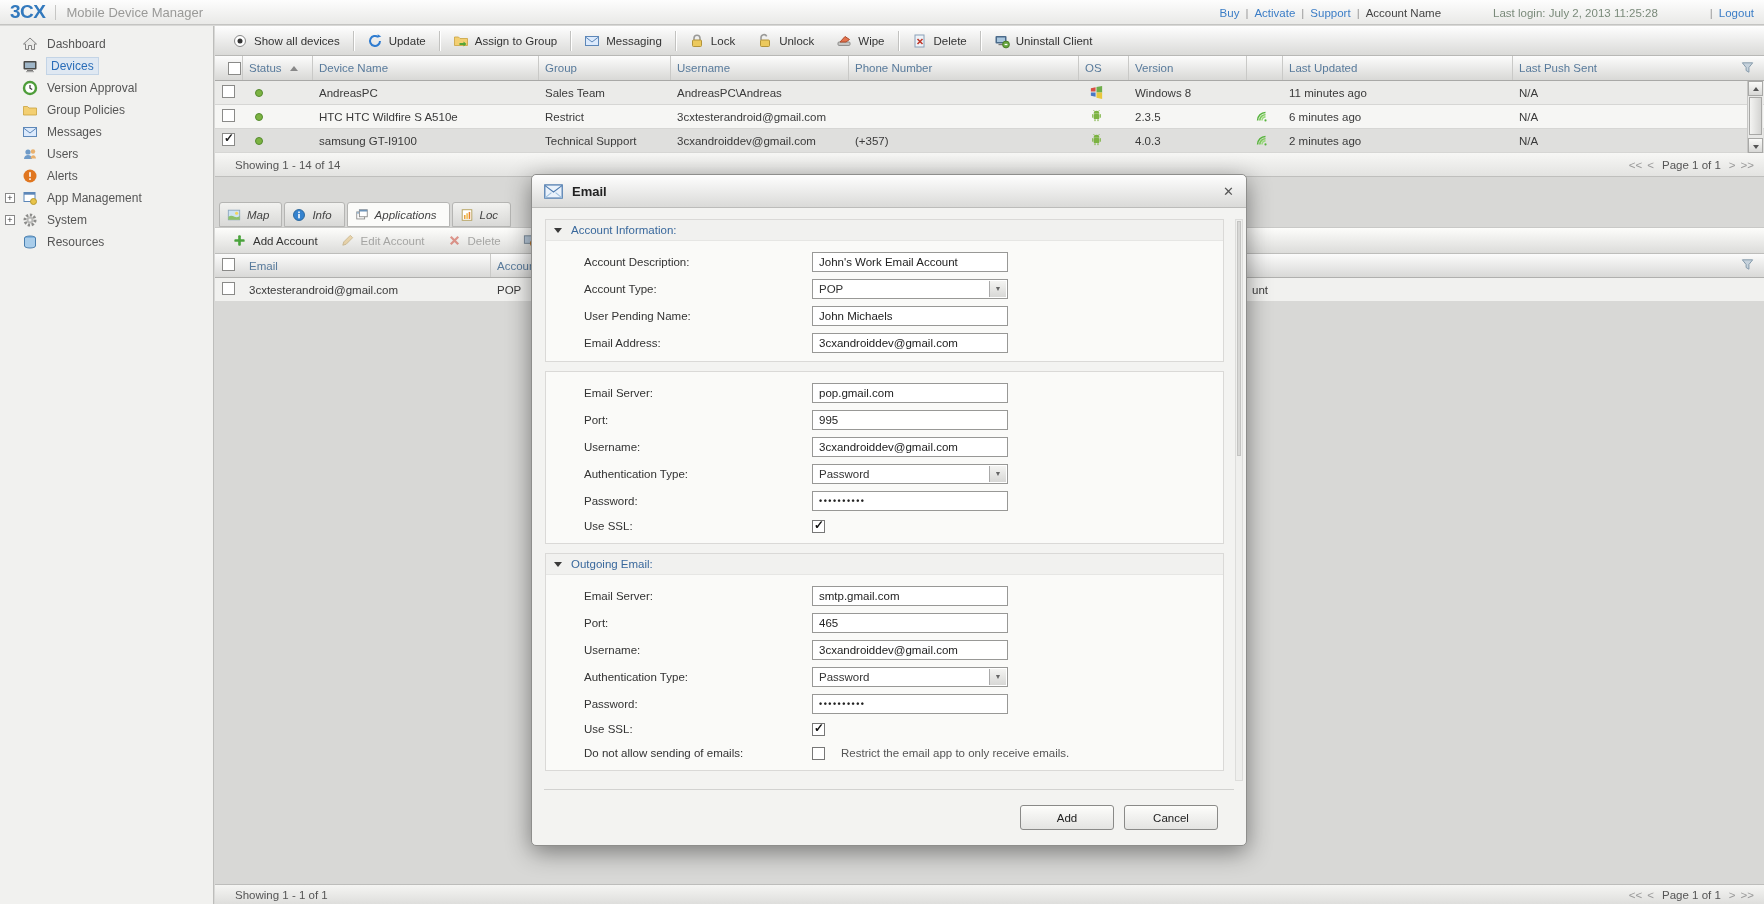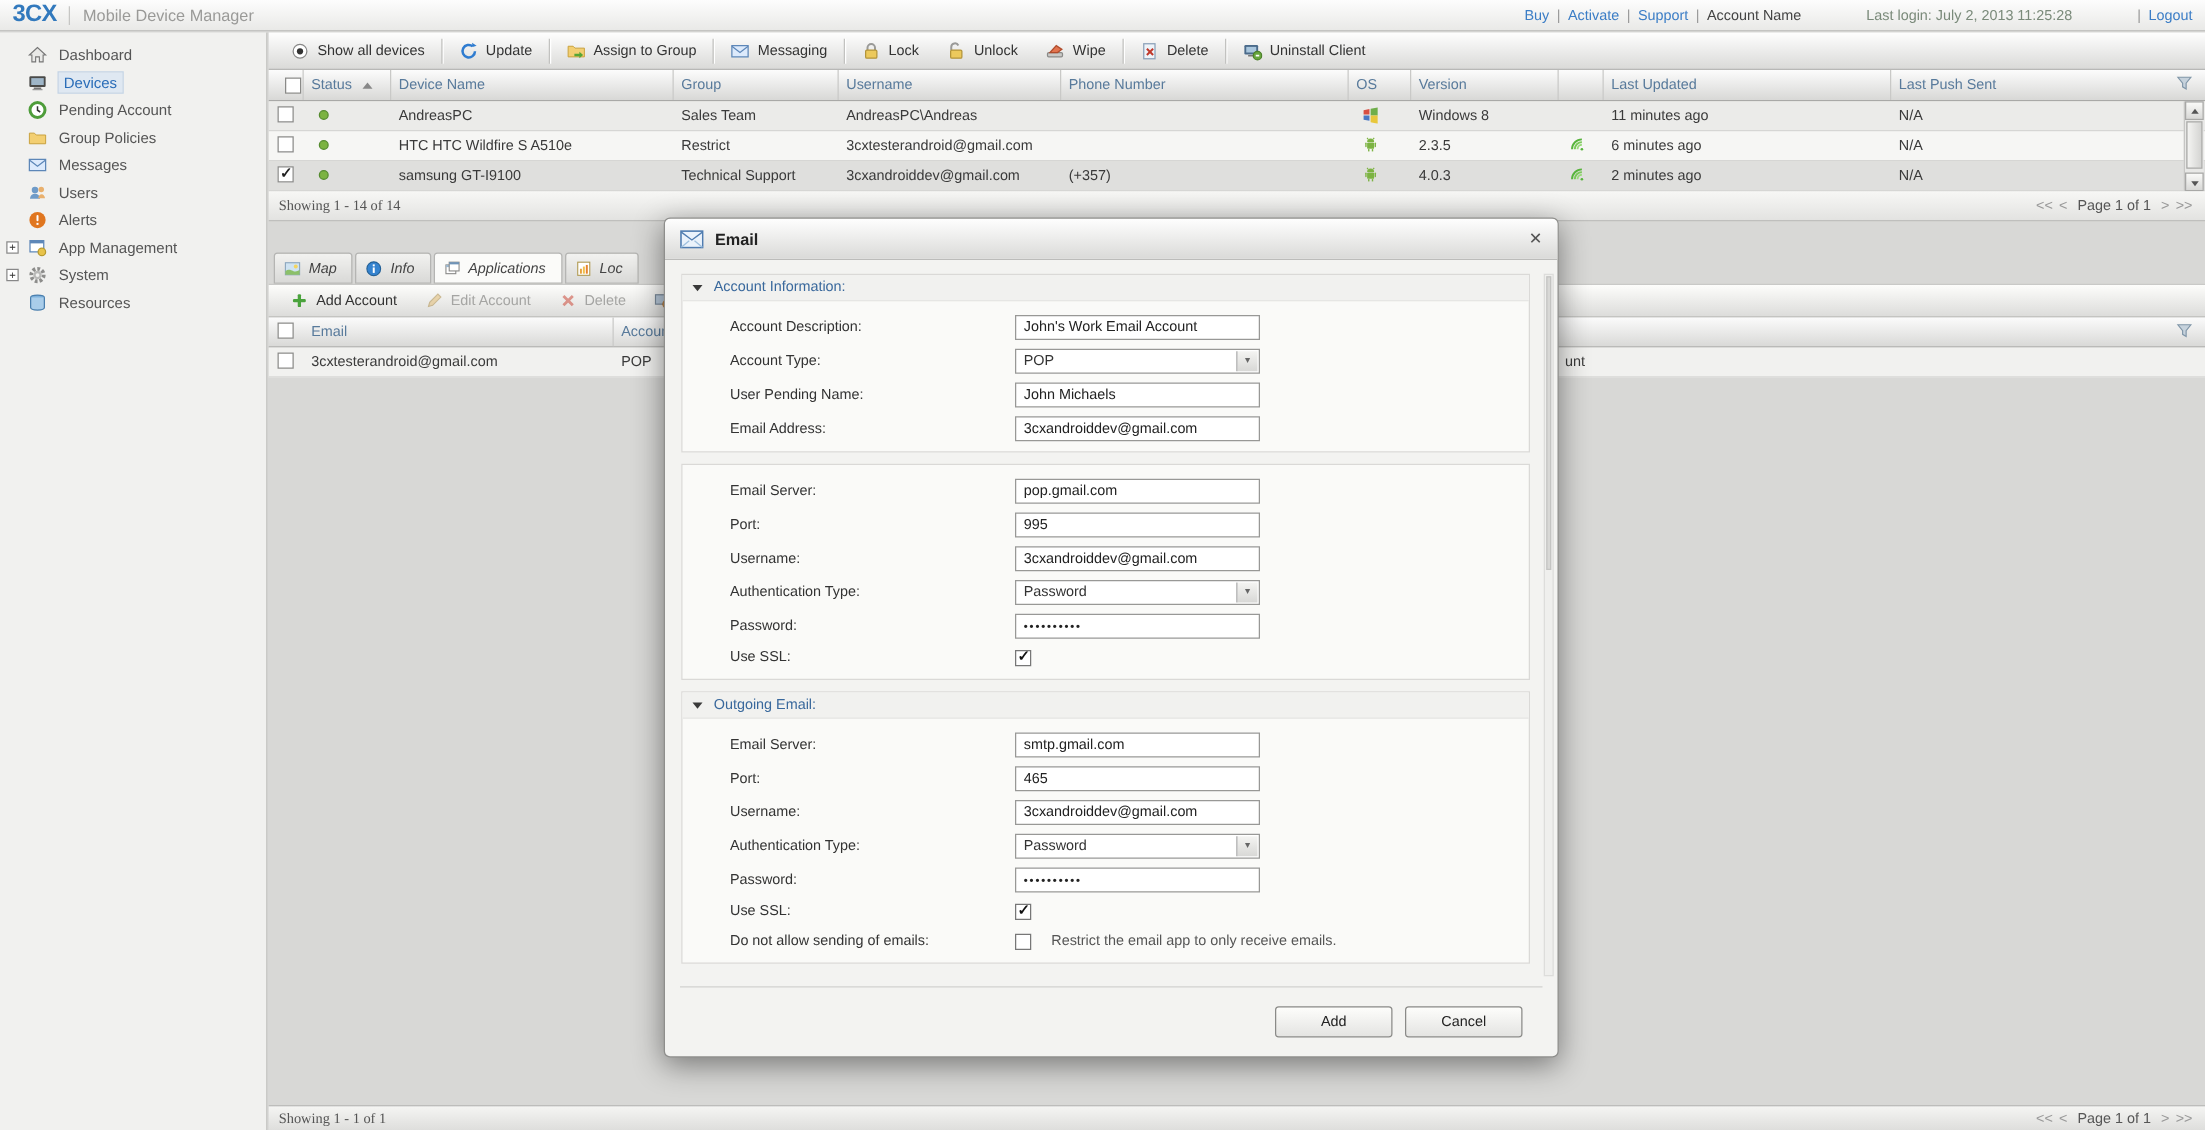--- a/index.html
+++ b/index.html
@@ -73,21 +73,21 @@
     border-right:3.5px solid transparent; border-bottom:4px solid #555; }
   .sbtn.down::after { content:""; position:absolute; left:3.5px; top:6px; border-left:3.5px solid transparent;
     border-right:3.5px solid transparent; border-top:4px solid #555; }
   .sthumb { position:absolute; left:1px; top:16px; width:13px; height:38px;
     background:linear-gradient(90deg,#f4f4f2,#d4d4d2); border:1px solid #a8a8a6; cursor:grab; }
 
   
   .showbar { position:absolute; left:215px; right:0; top:153px; height:24px;
     background:linear-gradient(#f7f7f5,#e3e3e1); border-bottom:1px solid #bfbfbd;
     display:flex; align-items:center; color:#555; }
-  .stext { margin-left:8px;font-family:Liberation Serif, serif; }
+  .stext { margin-left:20px; }
   .pager { position:absolute; right:10px; display:flex; gap:5px; align-items:center; color:#999; }
   .pbtn { cursor:pointer; color:#999; }
   .plabel { color:#555; margin:0 3px; }
 
   
   .tabs { position:absolute; left:219px; top:202px; height:25px; display:flex; gap:2px;font-style:italic; }
   .tab { display:flex; align-items:center; gap:6px; padding:0 12px 0 7px; border:1px solid #b5b5b3;
     background:linear-gradient(#f2f2f0,#d9d9d7); border-radius:3px 3px 0 0; color:#444; cursor:pointer; }
   .tab svg { width:14px; height:14px; }
   .tab.active { background:#fbfbf9; }
@@ -194,21 +194,21 @@
           </span>
         <span class="slabel">Devices</span>
       </div>
       <div class="sitem">
         <span class="sicon">
             <svg viewBox="0 0 16 16">
               <circle cx="8" cy="8" r="6" fill="#fff" stroke="#4e9d3a" stroke-width="2.4"></circle>
               <path d="M8 5v3.2l2.2 1.4" stroke="#333" stroke-width="1.2" fill="none"></path>
             </svg>
           </span>
-        <span class="slabel">Pending Account</span>
+        <span class="slabel">Version Approval</span>
       </div>
       <div class="sitem">
         <span class="sicon">
             <svg viewBox="0 0 16 16">
               <path d="M1.5 4.5h4l1.5 1.5h7.5v7h-13z" fill="#f3cf72" stroke="#c9a23e" stroke-width="0.8"></path>
             </svg>
           </span>
         <span class="slabel">Group Policies</span>
       </div>
       <div class="sitem">

